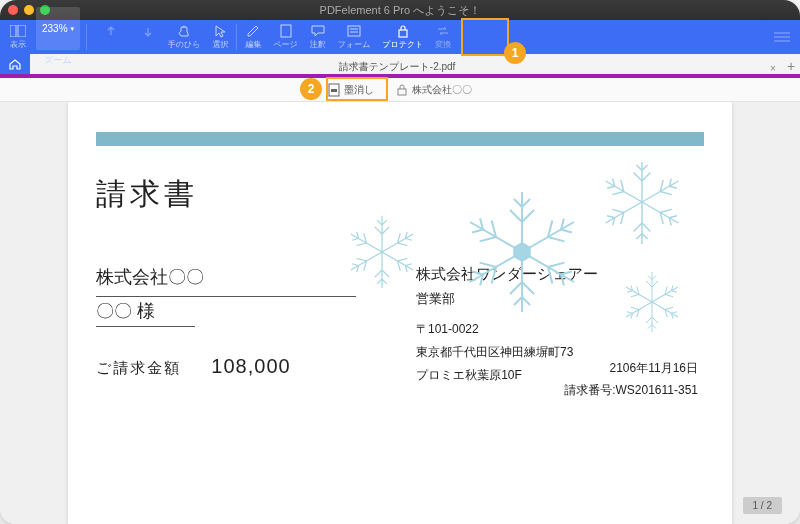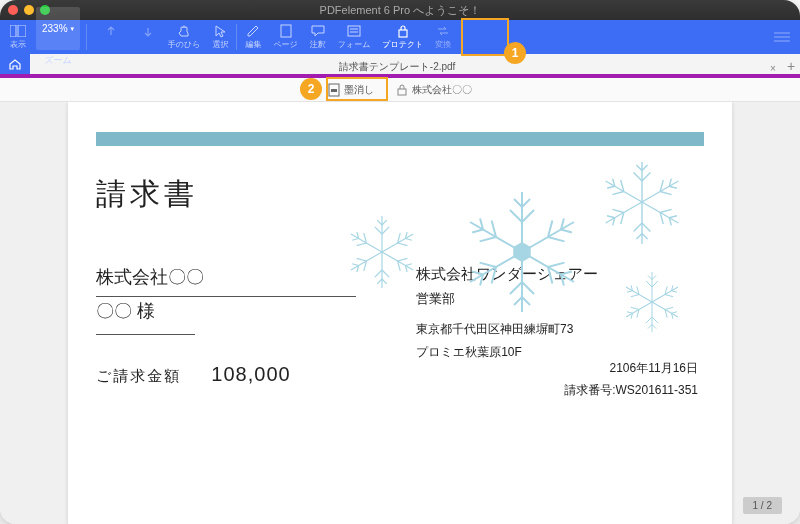--- a/index.html
+++ b/index.html
@@ -44,21 +44,21 @@
   .docarea { flex: 1; background: #f0f0f0; overflow: hidden; position: relative; }
   .page { background: #fff; margin: 0 auto; width: 664px; height: 100%; box-shadow: 0 1px 4px rgba(0,0,0,0.15); position: relative; padding: 30px 28px 0 28px; }
   .accent-bar { height: 14px; background: #7fb8c9; width: 100%; margin-bottom: 28px; }
   .snow-area { position: absolute; right: 20px; top: 60px; width: 400px; height: 180px; }
   .doc-title { font-size: 30px; font-weight: 400; color: #222; letter-spacing: 4px; margin-bottom: 50px; }
   .meta-right { position: absolute; right: 34px; top: 256px; text-align: right; font-size: 12px; color: #222; line-height: 1.8; }
   .two-col { display: flex; gap: 60px; font-size: 13px; color: #222; }
   .col-l { width: 260px; }
   .col-r { flex: 1; }
   .client-name { font-size: 18px; border-bottom: 1px solid #555; padding-bottom: 7px; margin-bottom: 2px; }
-  .client-sama { font-size: 18px; border-bottom: 1px solid #555; padding-bottom: 11px; display: inline-block; padding-right: 40px; }
+  .client-sama { font-size: 18px; border-bottom: 1px solid #555; padding-bottom: 3px; display: inline-block; padding-right: 40px; }
   .note { margin-top: 26px; font-size: 12px; }
   .company { font-size: 15px; margin-bottom: 6px; }
   .dept { font-size: 13px; margin-bottom: 10px; }
   .addr { font-size: 12px; line-height: 1.9; }
   .total-row { display: flex; gap: 30px; margin-top: 28px; font-size: 15px; align-items: baseline; }
   .total-row .label { letter-spacing: 2px; }
   .total-row .amount { font-size: 20px; letter-spacing: 1px; }
   .page-ind { position: absolute; right: 18px; bottom: 10px; background: #ccc; color: #555; font-size: 10px; padding: 3px 10px; border-radius: 2px; }
 
   svg { display: block; }
@@ -297,20 +297,21 @@
           <div><span class="client-sama">〇〇 様</span></div>
           <div class="total-row">
             <span class="label">ご請求金額</span>
             <span class="amount">108,000</span>
           </div>
         </div>
         <div class="col-r">
           <div class="company">株式会社ワンダーシェアー</div>
           <div class="dept">営業部</div>
           <div class="addr">
+            <div>〒101-0022</div>
             <div>東京都千代田区神田練塀町73</div>
             <div>プロミエ秋葉原10F</div>
           </div>
         </div>
       </div>
 
     </div>
     <div class="page-ind">1 / 2</div>
   </div>
 

